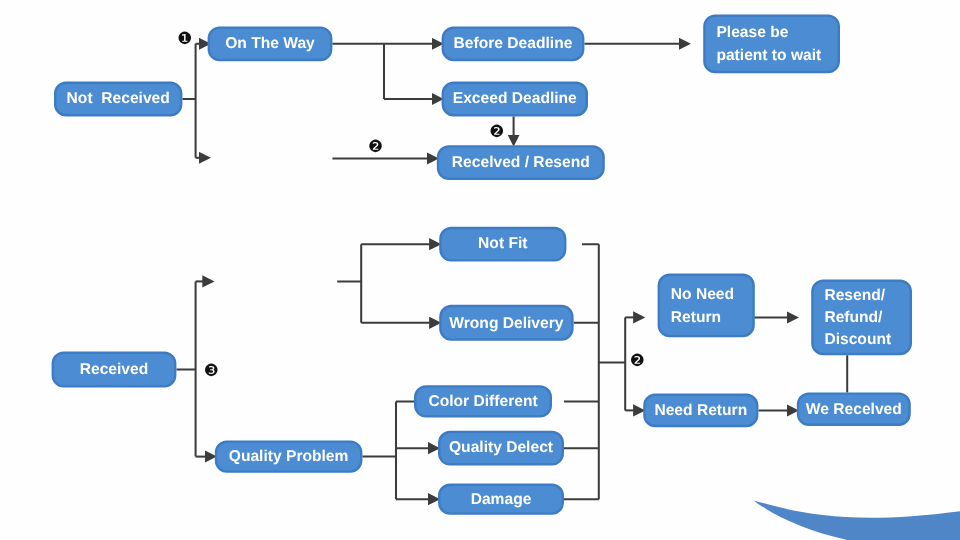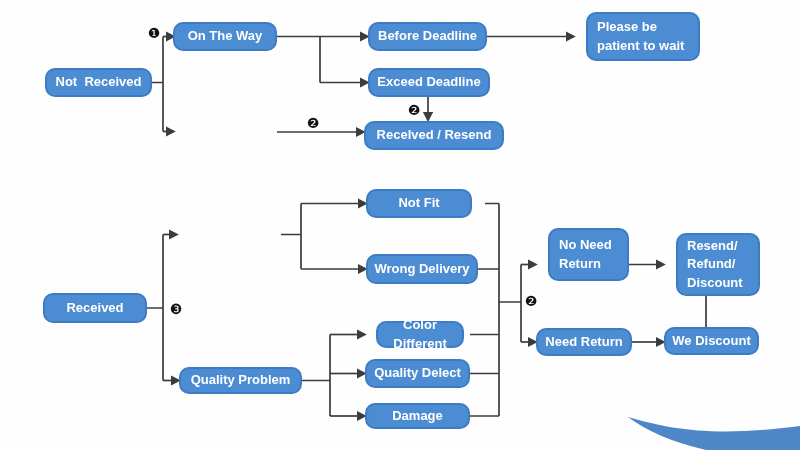--- a/index.html
+++ b/index.html
@@ -13,21 +13,21 @@
   .edge{fill:none;stroke:var(--line,#3c3c3c);stroke-width:1.7;}
   #arrowhead path{fill:var(--line,#3c3c3c);}
   .node{
     position:absolute;box-sizing:border-box;
     display:flex;align-items:center;justify-content:center;
     background:var(--node-fill,#4c8cd2);
     border:2px solid var(--node-border,#3d7cc4);
     border-radius:10px;
     color:var(--node-text,#ffffff);
     font-weight:bold;font-size:13px;line-height:1.42;
-    white-space:pre-wrap;text-align:center;
+    white-space:pre-wrap;
     padding:0 4px;
   }
   .node.align-left{justify-content:flex-start;text-align:left;padding-left:9px;margin-left:12px;}
   .badge{
     position:absolute;width:16px;height:16px;
     font-family:"DejaVu Sans", sans-serif;
     font-size:14px;line-height:16px;text-align:center;
     color:var(--badge,#111111);
   }
   .swoosh{fill:var(--swoosh,#4e86c8);}
@@ -80,30 +80,30 @@
   <div class="node" style="left:368px;top:22px;width:119px;height:29px">Before Deadline</div>
   <div class="node" style="left:368px;top:68px;width:122px;height:29px">Exceed Deadline</div>
   <div class="node align-left" style="left:574px;top:12px;width:114px;height:49px">Please be
 patient to wait</div>
   <div class="node" style="left:364px;top:121px;width:140px;height:29px">Recelved / Resend</div>
 
   <div class="node" style="left:43px;top:293px;width:104px;height:30px">Received</div>
   <div class="node" style="left:179px;top:367px;width:123px;height:27px">Quality Problem</div>
   <div class="node" style="left:366px;top:189px;width:106px;height:29px">Not Fit</div>
   <div class="node" style="left:366px;top:254px;width:112px;height:30px">Wrong Delivery</div>
-  <div class="node" style="left:376px;top:321px;width:88px;height:27px">Color Different</div>
+  <div class="node" style="left:345px;top:321px;width:115px;height:27px">Color Different</div>
   <div class="node" style="left:365px;top:359px;width:105px;height:29px">Quality Delect</div>
   <div class="node" style="left:365px;top:403px;width:105px;height:26px">Damage</div>
   <div class="node align-left" style="left:536px;top:228px;width:81px;height:53px">No Need
 Return</div>
   <div class="node" style="left:536px;top:328px;width:96px;height:28px">Need Return</div>
   <div class="node align-left" style="left:664px;top:233px;width:84px;height:63px">Resend/
 Refund/
 Discount</div>
-  <div class="node" style="left:664px;top:327px;width:95px;height:28px">We Discount</div>
+  <div class="node" style="left:664px;top:327px;width:95px;height:28px">We Recelved</div>
 
   <span class="badge" style="left:146px;top:25px">❶</span>
   <span class="badge" style="left:305px;top:115px">❷</span>
   <span class="badge" style="left:406px;top:102px">❷</span>
   <span class="badge" style="left:168px;top:301px">❸</span>
   <span class="badge" style="left:523px;top:293px">❷</span>
 
 </div>
 
 </body></html>

